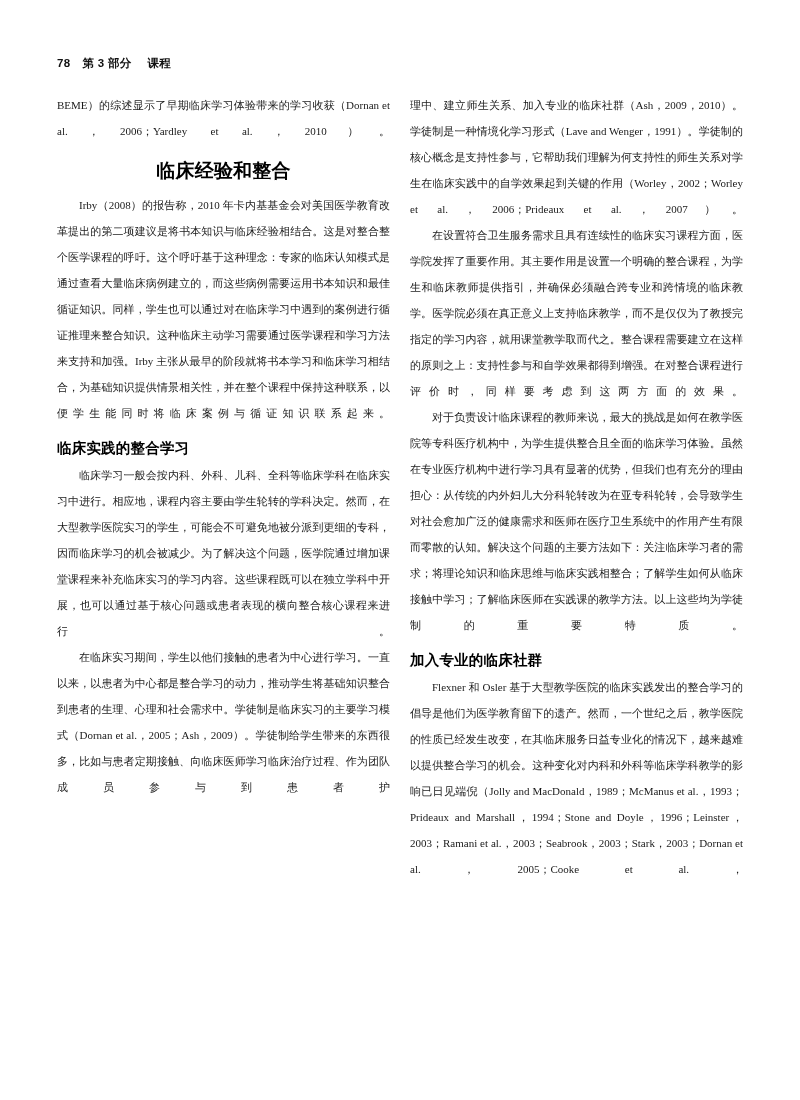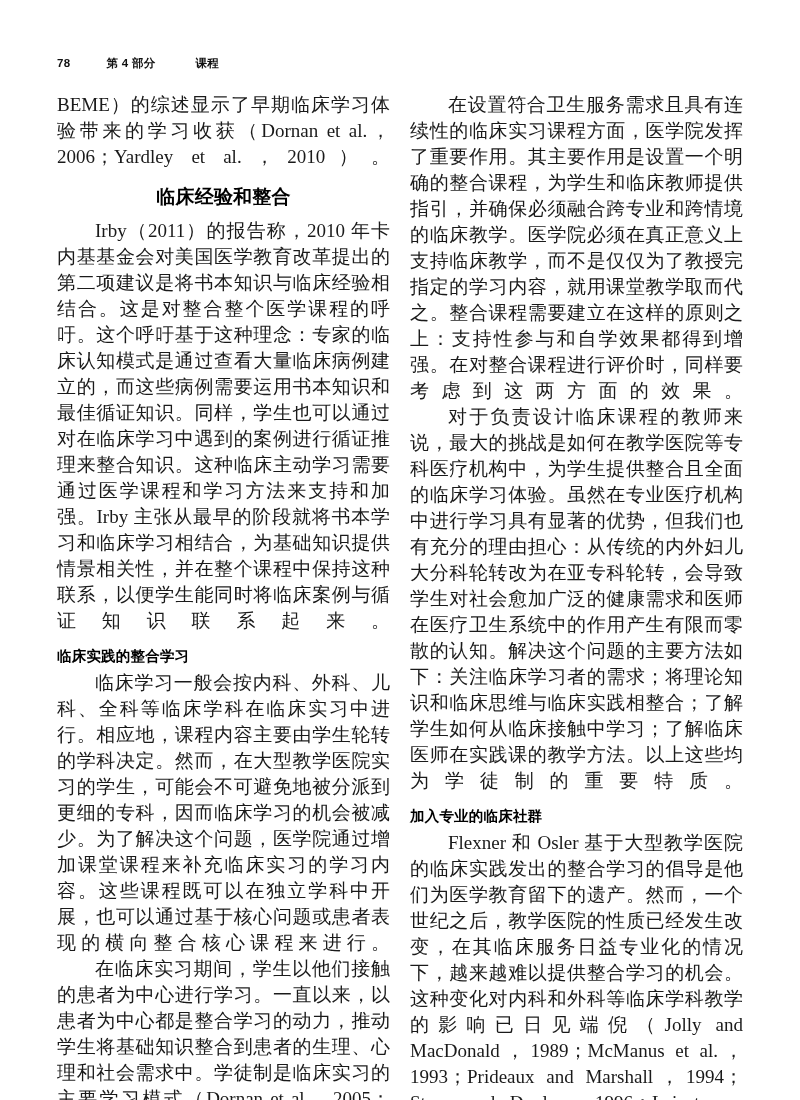--- a/index.html
+++ b/index.html
@@ -22,21 +22,20 @@
     position: absolute;
     left: 57px;
     top: 56px;
     display: flex;
     align-items: baseline;
     font-family: "Liberation Sans", "DejaVu Sans", sans-serif;
     font-size: 11.5px;
     font-weight: 700;
     color: #111;
     letter-spacing: 0.3px;
-    gap: 24px;
   }
   .running-header .folio {
     margin-right: 12px;
     font-weight: 700;
   }
   .running-header .part {
     margin-right: 16px;
     font-weight: 700;
   }
   .running-header .part-title {
@@ -71,21 +70,21 @@
   .h2 {
     font-family: "Liberation Sans", "DejaVu Sans", sans-serif;
     font-weight: 700;
     font-size: 14.5px;
     line-height: 1.25;
     margin: 13px 0 5px 0;
     color: #000;
     letter-spacing: 0.2px;
   }
   .para {
-    font-size: 19px;
+    font-size: 11px;
     line-height: 26.0px;
     text-align: justify;
     text-justify: inter-ideograph;
     margin: 0;
     color: #1a1a1a;
     text-indent: 0;
   }
   .para.indent {
     text-indent: 2em;
   }
@@ -97,42 +96,43 @@
     text-align-last: justify;
   }
 </style>
 </head>
 <body>
 
 <div class="page">
 
   <div class="running-header">
     <span class="folio">78</span>
-    <span class="part">第 4 部分</span>
+    <span class="part">第 3 部分</span>
     <span class="part-title">课程</span>
   </div>
 
   <div class="columns">
 
     <div class="col">
       <p class="para full-justify">BEME）的综述显示了早期临床学习体验带来的学习收获（Dornan et al.，2006；Yardley et al.，2010）。</p>
 
       <h2 class="h1">临床经验和整合</h2>
 
 
-      <p class="para indent full-justify">Irby（2011）的报告称，2010 年卡内基基金会对美国医学教育改革提出的第二项建议是将书本知识与临床经验相结合。这是对整合整个医学课程的呼吁。这个呼吁基于这种理念：专家的临床认知模式是通过查看大量临床病例建立的，而这些病例需要运用书本知识和最佳循证知识。同样，学生也可以通过对在临床学习中遇到的案例进行循证推理来整合知识。这种临床主动学习需要通过医学课程和学习方法来支持和加强。Irby 主张从最早的阶段就将书本学习和临床学习相结合，为基础知识提供情景相关性，并在整个课程中保持这种联系，以便学生能同时将临床案例与循证知识联系起来。</p>
+      <p class="para indent full-justify">Irby（2008）的报告称，2010 年卡内基基金会对美国医学教育改革提出的第二项建议是将书本知识与临床经验相结合。这是对整合整个医学课程的呼吁。这个呼吁基于这种理念：专家的临床认知模式是通过查看大量临床病例建立的，而这些病例需要运用书本知识和最佳循证知识。同样，学生也可以通过对在临床学习中遇到的案例进行循证推理来整合知识。这种临床主动学习需要通过医学课程和学习方法来支持和加强。Irby 主张从最早的阶段就将书本学习和临床学习相结合，为基础知识提供情景相关性，并在整个课程中保持这种联系，以便学生能同时将临床案例与循证知识联系起来。</p>
 
       <h3 class="h2">临床实践的整合学习</h3>
 
       <p class="para indent full-justify">临床学习一般会按内科、外科、儿科、全科等临床学科在临床实习中进行。相应地，课程内容主要由学生轮转的学科决定。然而，在大型教学医院实习的学生，可能会不可避免地被分派到更细的专科，因而临床学习的机会被减少。为了解决这个问题，医学院通过增加课堂课程来补充临床实习的学习内容。这些课程既可以在独立学科中开展，也可以通过基于核心问题或患者表现的横向整合核心课程来进行。</p>
 
       <p class="para indent full-justify">在临床实习期间，学生以他们接触的患者为中心进行学习。一直以来，以患者为中心都是整合学习的动力，推动学生将基础知识整合到患者的生理、心理和社会需求中。学徒制是临床实习的主要学习模式（Dornan et al.，2005；Ash，2009）。学徒制给学生带来的东西很多，比如与患者定期接触、向临床医师学习临床治疗过程、作为团队成员参与到患者护</p>
     </div>
 
     <div class="col">
+      <p class="para full-justify">理中、建立师生关系、加入专业的临床社群（Ash，2009，2010）。学徒制是一种情境化学习形式（Lave and Wenger，1991）。学徒制的核心概念是支持性参与，它帮助我们理解为何支持性的师生关系对学生在临床实践中的自学效果起到关键的作用（Worley，2002；Worley et al.，2006；Prideaux et al.，2007）。</p>
 
       <p class="para indent full-justify">在设置符合卫生服务需求且具有连续性的临床实习课程方面，医学院发挥了重要作用。其主要作用是设置一个明确的整合课程，为学生和临床教师提供指引，并确保必须融合跨专业和跨情境的临床教学。医学院必须在真正意义上支持临床教学，而不是仅仅为了教授完指定的学习内容，就用课堂教学取而代之。整合课程需要建立在这样的原则之上：支持性参与和自学效果都得到增强。在对整合课程进行评价时，同样要考虑到这两方面的效果。</p>
 
       <p class="para indent full-justify">对于负责设计临床课程的教师来说，最大的挑战是如何在教学医院等专科医疗机构中，为学生提供整合且全面的临床学习体验。虽然在专业医疗机构中进行学习具有显著的优势，但我们也有充分的理由担心：从传统的内外妇儿大分科轮转改为在亚专科轮转，会导致学生对社会愈加广泛的健康需求和医师在医疗卫生系统中的作用产生有限而零散的认知。解决这个问题的主要方法如下：关注临床学习者的需求；将理论知识和临床思维与临床实践相整合；了解学生如何从临床接触中学习；了解临床医师在实践课的教学方法。以上这些均为学徒制的重要特质。</p>
 
       <h3 class="h2">加入专业的临床社群</h3>
 
       <p class="para indent full-justify">Flexner 和 Osler 基于大型教学医院的临床实践发出的整合学习的倡导是他们为医学教育留下的遗产。然而，一个世纪之后，教学医院的性质已经发生改变，在其临床服务日益专业化的情况下，越来越难以提供整合学习的机会。这种变化对内科和外科等临床学科教学的影响已日见端倪（Jolly and MacDonald，1989；McManus et al.，1993；Prideaux and Marshall，1994；Stone and Doyle，1996；Leinster，2003；Ramani et al.，2003；Seabrook，2003；Stark，2003；Dornan et al.，2005；Cooke et al.，</p>
     </div>
 

